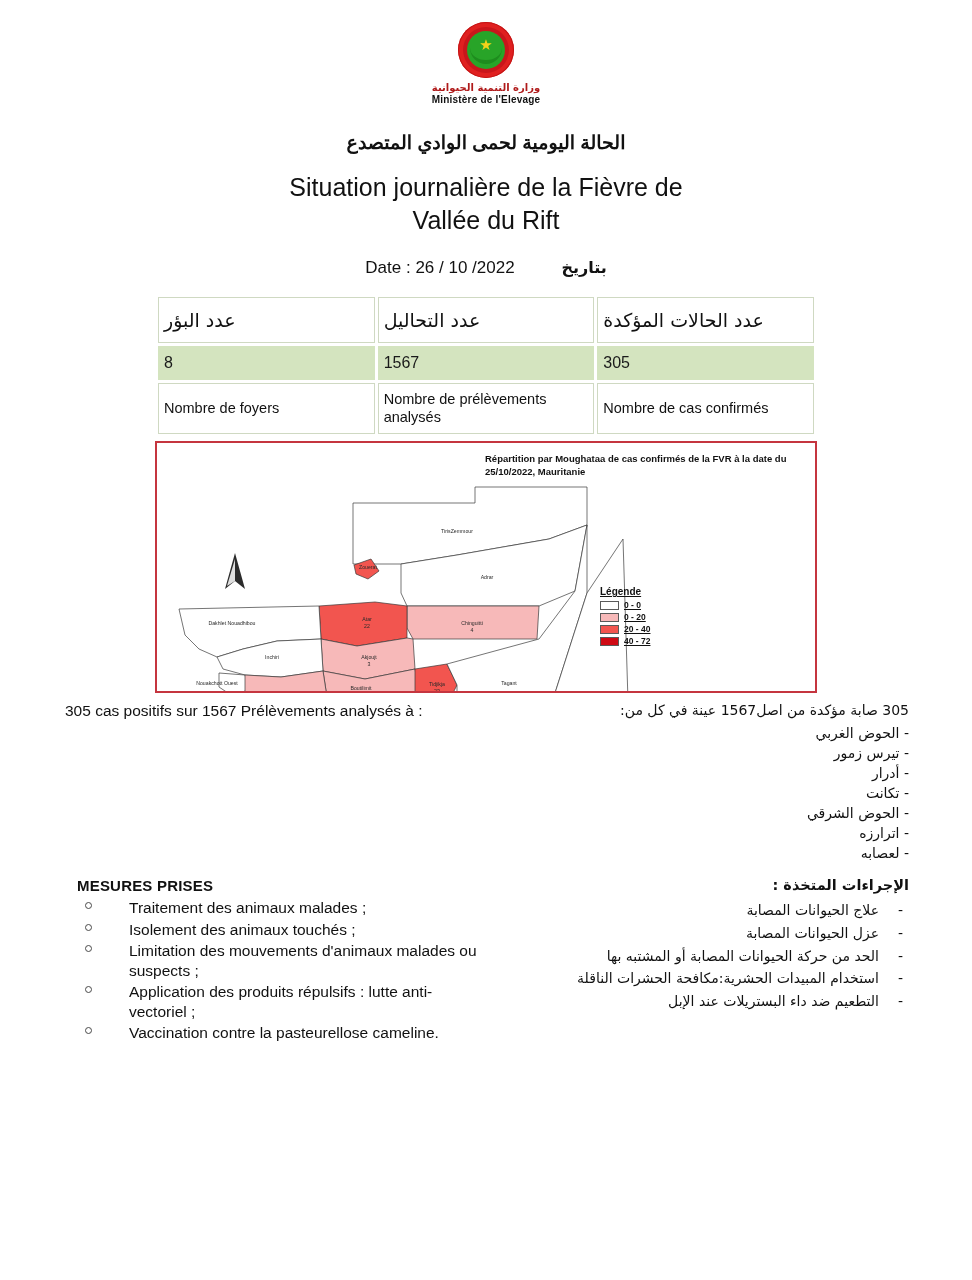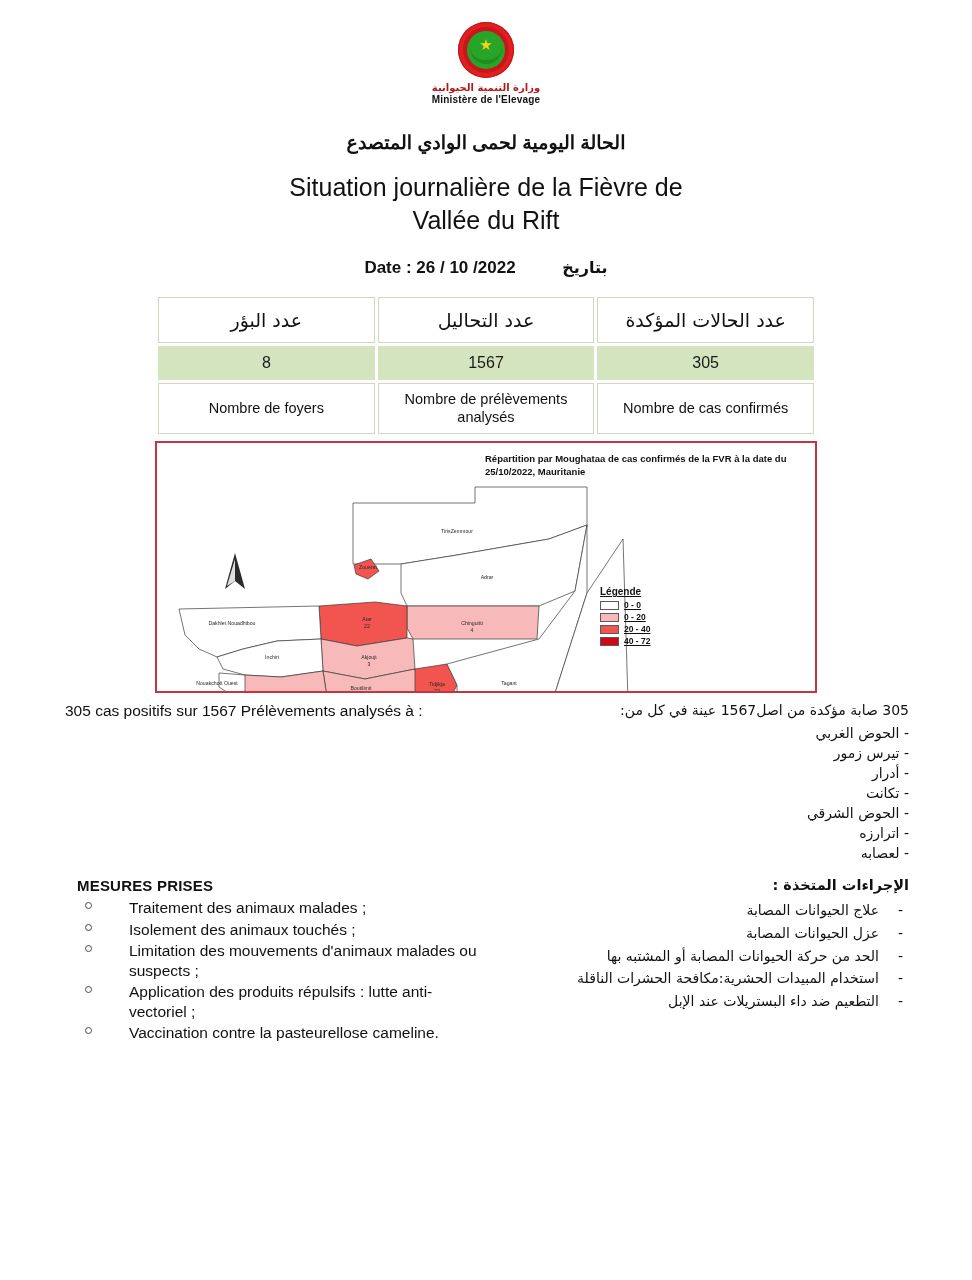--- a/index.html
+++ b/index.html
@@ -95,40 +95,40 @@
     color: #111;
     margin-top: 17px;
     font-weight: 400;
   }
   .date-row {
     margin-top: 21px;
     text-align: center;
     font-size: 17px;
     color: #111;
   }
-  .date-row .date-fr { margin-right: 42px; font-weight: bold; }
+  .date-row .date-fr { margin-right: 42px; }
   .date-row .date-ar {
     direction: rtl;
     font-family: "DejaVu Sans", sans-serif;
     font-weight: bold;
     font-size: 16px;
   }
 
   
   .stats-table {
     width: 662px;
     margin: 16px auto 0 auto;
     border-collapse: separate;
     border-spacing: 3px;
     table-layout: fixed;
   }
   .stats-table td {
     border: 1px solid #cfd9c2;
     background: #ffffff;
-    text-align: center;
+    text-align: left;
     vertical-align: middle;
     padding: 7px 5px;
   }
   .stats-table tr.row-head td {
     height: 46px;
     direction: rtl;
     font-family: "DejaVu Sans", sans-serif;
     font-size: 19px;
     color: #111;
   }

